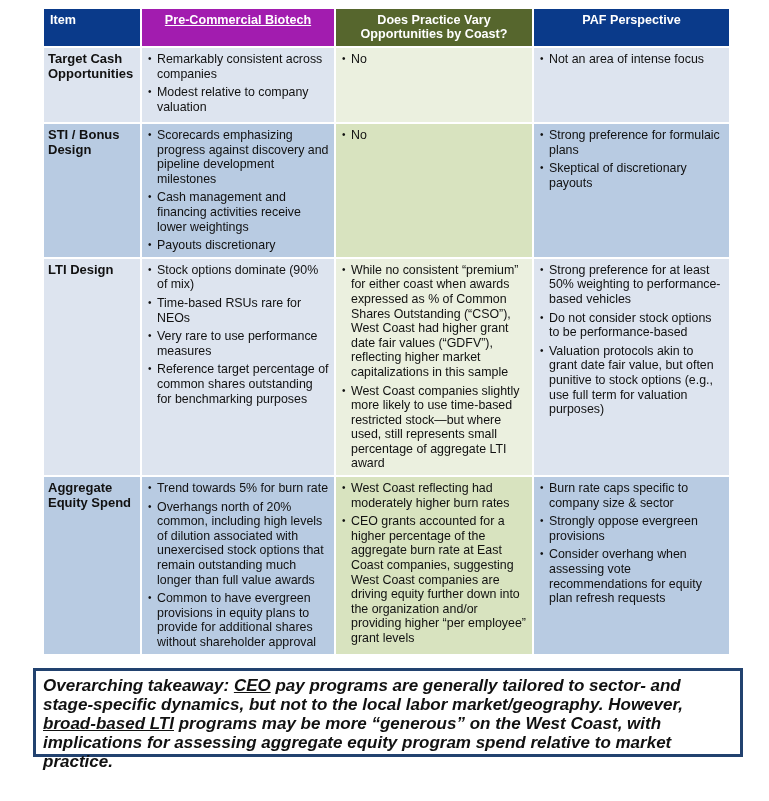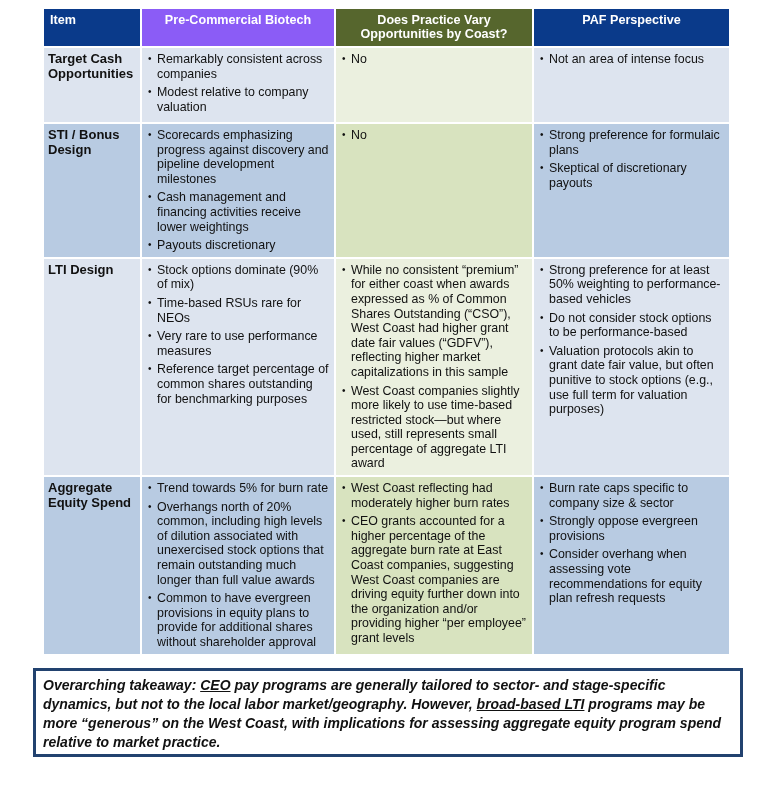--- a/index.html
+++ b/index.html
@@ -7,37 +7,37 @@
   table.main {
     position: absolute; left: 42px; top: 7px; width: 687px;
     border-collapse: collapse; table-layout: fixed; font-size: 12.4px; line-height: 14.6px;
   }
   table.main th, table.main td { border: 2px solid #ffffff; vertical-align: top; }
   table.main th {
     color: #ffffff; font-weight: bold; font-size: 12.6px; line-height: 14px;
     text-align: center; padding: 4px 4px 3px 4px; height: 30px;
   }
   th.c-item { background: #0a3a8a; text-align: left !important; padding-left: 6px !important; vertical-align: middle; }
-  th.c-pre { background: #8b5cf6; }
+  th.c-pre { background: #a21caf; text-decoration: underline; }
   th.c-coast { background: #56662d; }
   th.c-paf { background: #0a3a8a; }
   table.main td { padding: 4px 4px 4px 4px; }
   td.item { font-weight: bold; font-size: 13px; padding-left: 4px; }
   tr.light td.item, tr.light td.pre, tr.light td.paf { background: #dde4ef; }
   tr.light td.coast { background: #ebf0df; }
   tr.dark td.item, tr.dark td.pre, tr.dark td.paf { background: #b8cbe2; }
   tr.dark td.coast { background: #d8e3bf; }
   ul { list-style: none; margin: 0; padding: 0; }
   li { position: relative; padding-left: 11px; margin-bottom: 4px; }
   li:last-child { margin-bottom: 0; }
   li .dot { position: absolute; left: 2px; top: 0; font-size: 10px; }
   .takeaway {
     position: absolute; left: 33px; top: 668px; width: 692px; height: 78px;
     border: 3px solid #22426f; padding: 5px 5px 0 7px; box-sizing: content-box;
-    font-weight: bold; font-style: italic; font-size: 14px; line-height: 19px; color: #111;
+    font-weight: bold; font-style: italic; font-size: 17px; line-height: 19px; color: #111;
   }
   .takeaway u { text-decoration: underline; }
 </style>
 </head>
 <body>
 
 <table class="main">
   <colgroup>
     <col style="width:98px">
     <col style="width:194px">

